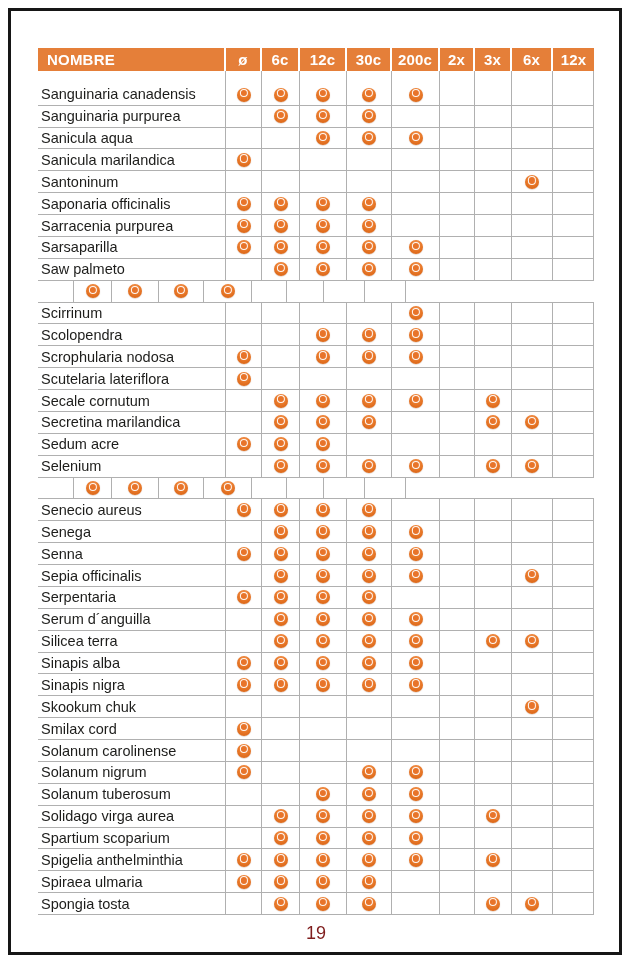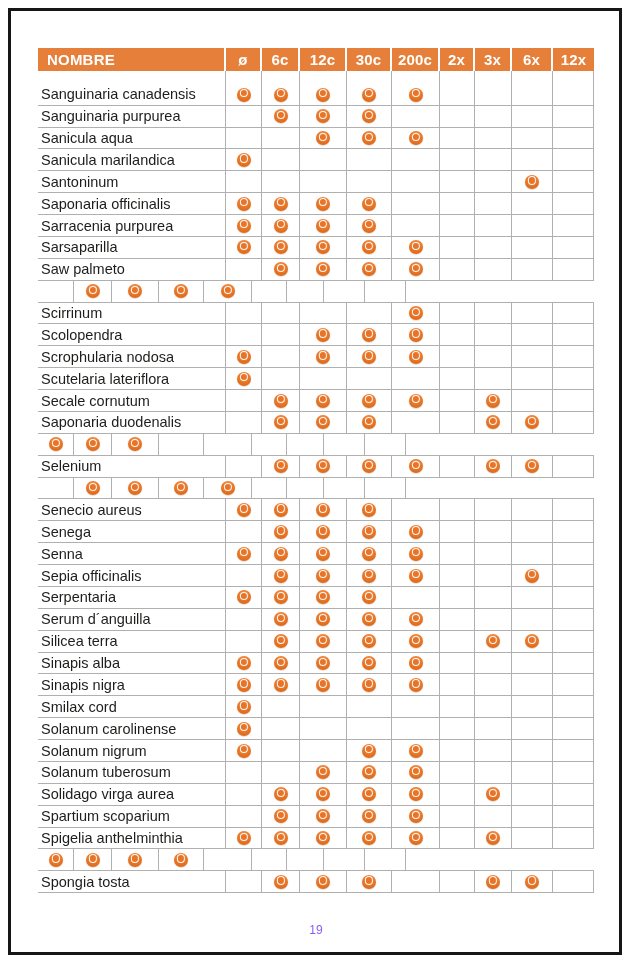--- a/index.html
+++ b/index.html
@@ -40,21 +40,21 @@
     box-shadow:0 0.5px 1px rgba(120,50,0,0.35);
   }
   .dot::after{
     content:"";position:absolute;left:50%;top:1.6px;transform:translateX(-50%);
     width:6.2px;height:6.2px;border-radius:50%;
     border:1.5px solid rgba(255,255,255,0.95);
     background:#e8742a;
   }
   .pagenum{
     position:absolute;left:38px;width:556px;top:923px;
-    text-align:center;font-size:12px;color:#8b5cf6;
+    text-align:center;font-size:18px;color:#7f1d1d;
   }
 </style>
 </head>
 <body>
 
 <div class="frame"></div>
 
 <div class="tbl">
   <div class="thead" id="thead">
     <div class="th name" style="width: 188px;">NOMBRE</div>
@@ -339,21 +339,21 @@
           <span class="dot"></span>
         </div>
         <div class="td pot" style="width: 35px;"></div>
         <div class="td pot" style="width: 37px;">
           <span class="dot"></span>
         </div>
         <div class="td pot" style="width: 41px;"></div>
         <div class="td pot" style="width: 41px;"></div>
       </div>
       <div class="tr">
-        <div class="td name" style="width: 188px;">Saponaria duodenalis</div>
+        <div class="td name" style="width: 188px;">Secretina marilandica</div>
         <div class="td pot" style="width: 36px;"></div>
         <div class="td pot" style="width: 38px;">
           <span class="dot"></span>
         </div>
         <div class="td pot" style="width: 47px;">
           <span class="dot"></span>
         </div>
         <div class="td pot" style="width: 45px;">
           <span class="dot"></span>
         </div>
@@ -361,20 +361,21 @@
         <div class="td pot" style="width: 35px;"></div>
         <div class="td pot" style="width: 37px;">
           <span class="dot"></span>
         </div>
         <div class="td pot" style="width: 41px;">
           <span class="dot"></span>
         </div>
         <div class="td pot" style="width: 41px;"></div>
       </div>
       <div class="tr">
+        <div class="td name" style="width: 188px;">Sedum acre</div>
         <div class="td pot" style="width: 36px;">
           <span class="dot"></span>
         </div>
         <div class="td pot" style="width: 38px;">
           <span class="dot"></span>
         </div>
         <div class="td pot" style="width: 47px;">
           <span class="dot"></span>
         </div>
         <div class="td pot" style="width: 45px;"></div>
@@ -613,48 +614,62 @@
         </div>
         <div class="td pot" style="width: 48px;">
           <span class="dot"></span>
         </div>
         <div class="td pot" style="width: 35px;"></div>
         <div class="td pot" style="width: 37px;"></div>
         <div class="td pot" style="width: 41px;"></div>
         <div class="td pot" style="width: 41px;"></div>
       </div>
       <div class="tr">
-        <div class="td name" style="width: 188px;">Smilax cord</div>
-        <div class="td pot" style="width: 36px;">
-          <span class="dot"></span>
-        </div>
+        <div class="td name" style="width: 188px;">Skookum chuk</div>
+        <div class="td pot" style="width: 36px;"></div>
         <div class="td pot" style="width: 38px;"></div>
         <div class="td pot" style="width: 47px;"></div>
         <div class="td pot" style="width: 45px;"></div>
         <div class="td pot" style="width: 48px;"></div>
         <div class="td pot" style="width: 35px;"></div>
         <div class="td pot" style="width: 37px;"></div>
-        <div class="td pot" style="width: 41px;"></div>
-        <div class="td pot" style="width: 41px;"></div>
-      </div>
-      <div class="tr">
-        <div class="td name" style="width: 188px;">Solanum carolinense</div>
+        <div class="td pot" style="width: 41px;">
+          <span class="dot"></span>
+        </div>
+        <div class="td pot" style="width: 41px;"></div>
+      </div>
+      <div class="tr">
+        <div class="td name" style="width: 188px;">Smilax cord</div>
         <div class="td pot" style="width: 36px;">
           <span class="dot"></span>
         </div>
         <div class="td pot" style="width: 38px;"></div>
         <div class="td pot" style="width: 47px;"></div>
         <div class="td pot" style="width: 45px;"></div>
         <div class="td pot" style="width: 48px;"></div>
         <div class="td pot" style="width: 35px;"></div>
         <div class="td pot" style="width: 37px;"></div>
         <div class="td pot" style="width: 41px;"></div>
         <div class="td pot" style="width: 41px;"></div>
       </div>
       <div class="tr">
+        <div class="td name" style="width: 188px;">Solanum carolinense</div>
+        <div class="td pot" style="width: 36px;">
+          <span class="dot"></span>
+        </div>
+        <div class="td pot" style="width: 38px;"></div>
+        <div class="td pot" style="width: 47px;"></div>
+        <div class="td pot" style="width: 45px;"></div>
+        <div class="td pot" style="width: 48px;"></div>
+        <div class="td pot" style="width: 35px;"></div>
+        <div class="td pot" style="width: 37px;"></div>
+        <div class="td pot" style="width: 41px;"></div>
+        <div class="td pot" style="width: 41px;"></div>
+      </div>
+      <div class="tr">
         <div class="td name" style="width: 188px;">Solanum nigrum</div>
         <div class="td pot" style="width: 36px;">
           <span class="dot"></span>
         </div>
         <div class="td pot" style="width: 38px;"></div>
         <div class="td pot" style="width: 47px;"></div>
         <div class="td pot" style="width: 45px;">
           <span class="dot"></span>
         </div>
         <div class="td pot" style="width: 48px;">
@@ -743,20 +758,21 @@
           <span class="dot"></span>
         </div>
         <div class="td pot" style="width: 35px;"></div>
         <div class="td pot" style="width: 37px;">
           <span class="dot"></span>
         </div>
         <div class="td pot" style="width: 41px;"></div>
         <div class="td pot" style="width: 41px;"></div>
       </div>
       <div class="tr">
+        <div class="td name" style="width: 188px;">Spiraea ulmaria</div>
         <div class="td pot" style="width: 36px;">
           <span class="dot"></span>
         </div>
         <div class="td pot" style="width: 38px;">
           <span class="dot"></span>
         </div>
         <div class="td pot" style="width: 47px;">
           <span class="dot"></span>
         </div>
         <div class="td pot" style="width: 45px;">

